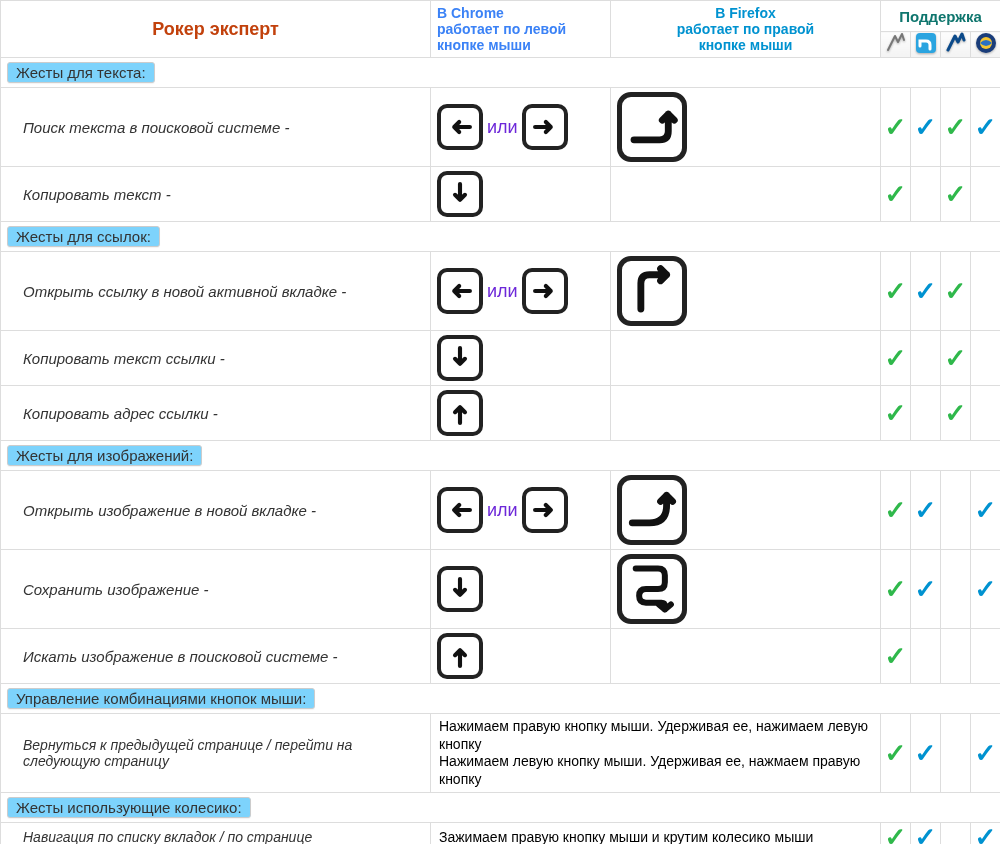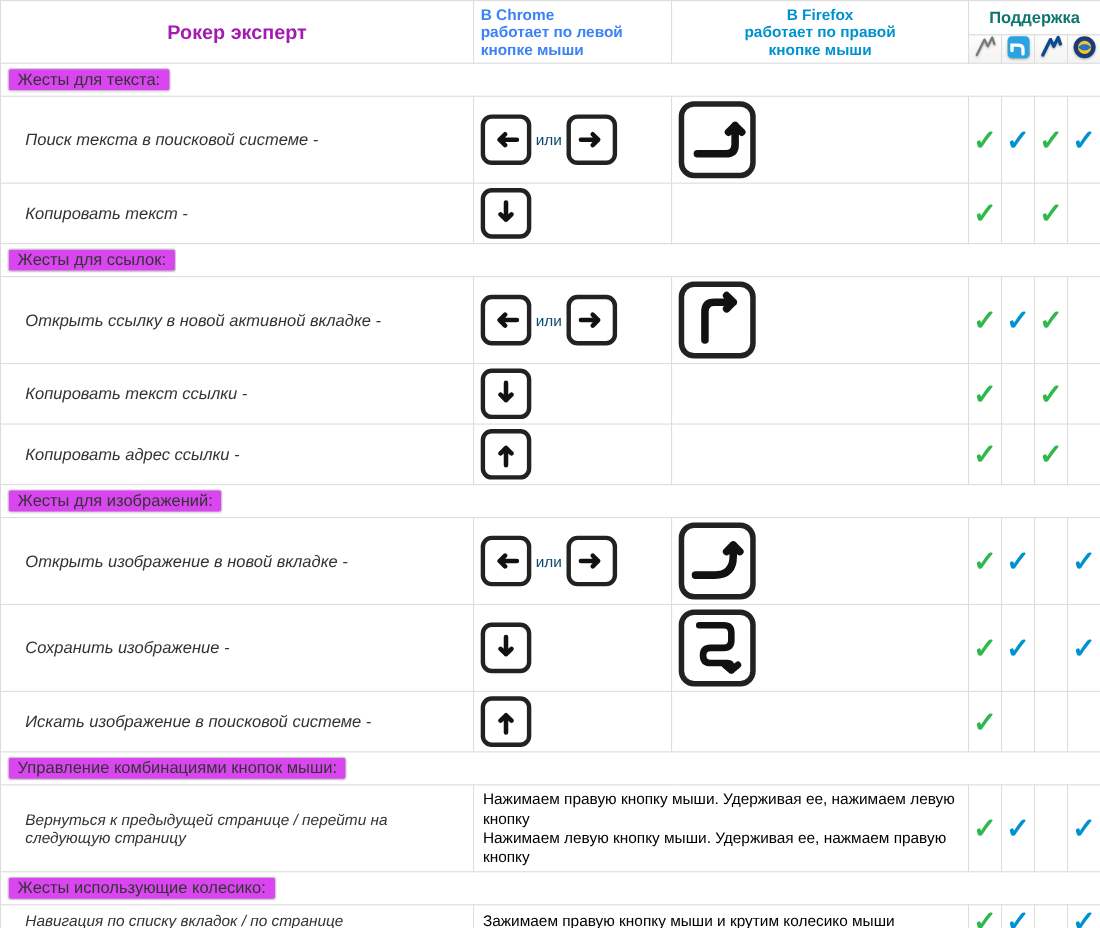--- a/index.html
+++ b/index.html
@@ -20,21 +20,21 @@
     border: 1px solid #ddd;
     vertical-align: middle;
   }
   col.desc   { width: 430px; }
   col.chrome { width: 180px; }
   col.firefox{ width: 270px; }
   col.sup    { width: 30px; }
 
   th { font-weight: bold; text-align: center; }
   th.heading {
-    color: #a21caf;
+    color: #c2410c;
     font-size: 18px;
     padding: 6px;
   }
   th.chrome {
     color: #3b82f6;
     font-size: 14px;
     text-align: left;
     padding: 4px 6px;
     line-height: 1.15;
   }
@@ -56,42 +56,42 @@
     height: 26px;
     background: linear-gradient(#fdfdfd,#f3f3f3);
   }
   td.section {
     padding: 0 6px;
     height: 30px;
     color: #333;
   }
   td.section .chip {
     display: inline-block;
-    background: #d946ef;
+    background: #7dd3fc;
     border: 1px solid #ccc;
     border-radius: 3px;
     padding: 1px 8px;
     margin: 2px 0;
     box-shadow: 0 1px 1px rgba(0,0,0,0.05);
     font-size: 15px;
   }
   td.action {
     padding: 6px 6px 6px 22px;
     color: #333;
     font-size: 15px;
     font-style: italic;
   }
   td.action.sm { font-size: 14px; }
   td.gesture {
     text-align: left;
     padding: 4px 6px;
     vertical-align: middle;
   }
   td.gesture .line { display: flex; align-items: center; gap: 4px; }
-  .or { font-size: 14px; color: #0c4a6e; }
+  .or { font-size: 18px; color: #6d28d9; }
   td.instr {
     padding: 4px 8px;
     font-size: 14px;
     color: #000000;
     line-height: 1.25;
   }
   td.check {
     text-align: center;
     padding: 0;
     height: 100%;

